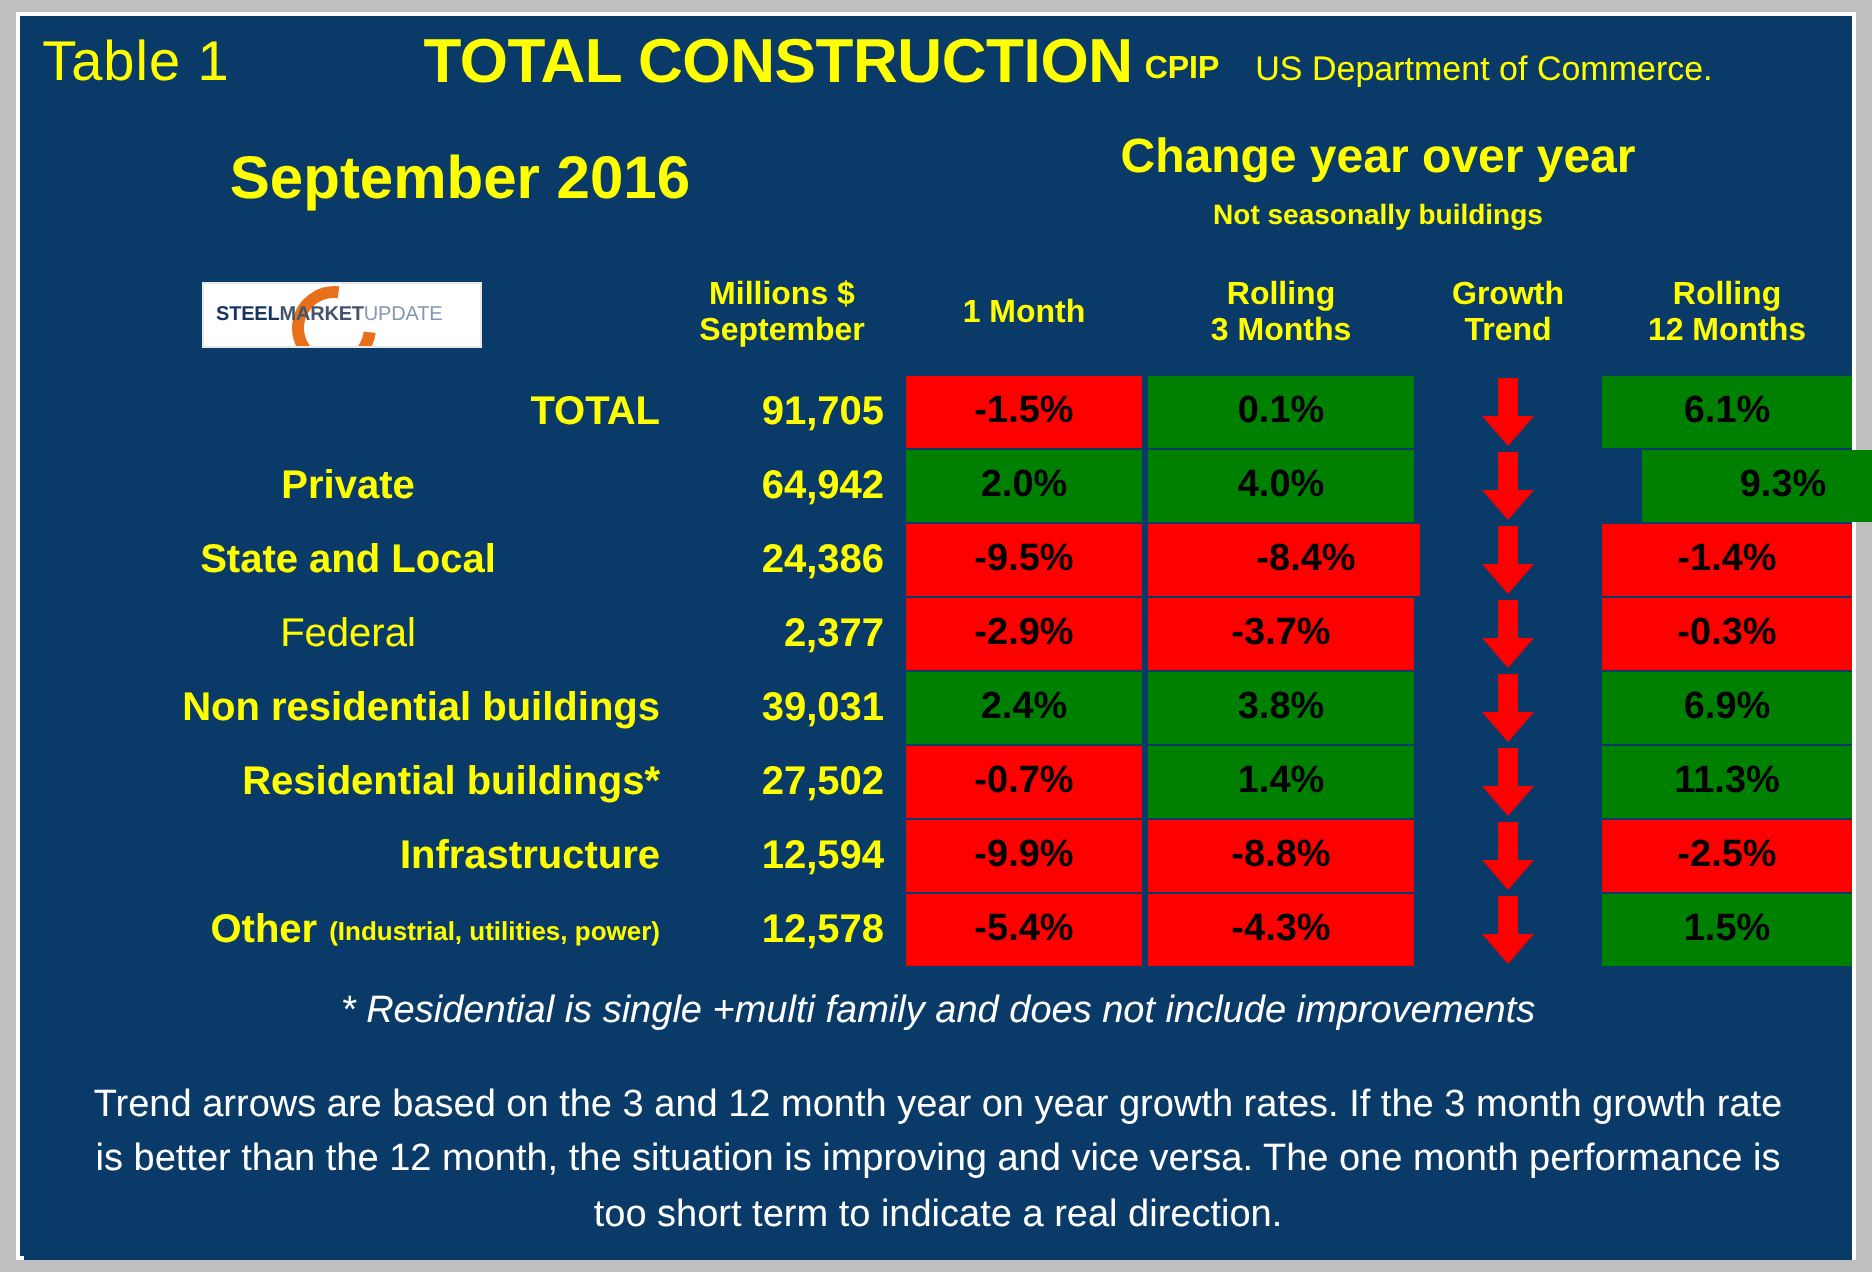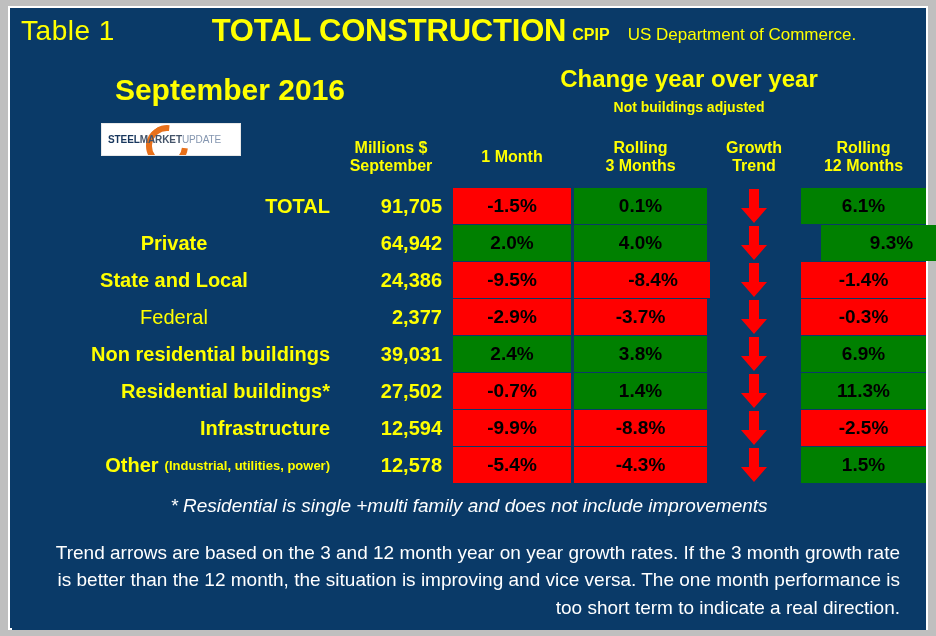--- a/index.html
+++ b/index.html
@@ -64,21 +64,21 @@
 
   
   .hcell{
     top:122px;height:54px;
     flex-direction:column;justify-content:center;
     font-size:16px;font-weight:bold;line-height:1.12;
   }
   .hcell span{display:block;}
 
   
-  #logo-cell{left:2px;top:104px;width:318px;height:54px;text-align:right;}
+  #logo-cell{left:2px;top:122px;width:318px;height:54px;text-align:right;}
   .logo{
     width:140px;height:33px;background:#ffffff;
     position:relative;display:flex;align-items:center;
     overflow:hidden;border:1px solid #e8e8e8;box-sizing:border-box;
   }
   .logo .swoosh{
     position:absolute;left:44px;top:1px;width:30px;height:30px;
     border:6px solid #e8701a;border-radius:50%;
     border-right-color:transparent;
     transform:rotate(-38deg);
@@ -110,42 +110,42 @@
 
   
   #foot1{
     left:2px;top:476px;width:914px;height:44px;
     color:#ffffff;font-size:19px;font-style:italic;font-weight:500;
   }
   #foot2{
     left:2px;top:522px;width:914px;height:100px;
     color:#ffffff;font-size:19px;line-height:1.45;
     flex-direction:column;justify-content:center;
-    white-space:normal;text-align:right;padding:0 26px;
+    white-space:normal;text-align:center;padding:0 26px;
   }
 </style>
 </head>
 <body>
 
 <div id="frame">
   <div id="sheet">
 
     <div class="cell" id="t-table1">Table 1</div>
 
     <div class="cell" id="t-main">
       <span class="big">TOTAL CONSTRUCTION</span>
       <span class="cpip">CPIP</span>
       <span class="dept">US Department of Commerce.</span>
     </div>
 
     <div class="cell" id="b-month">September 2016</div>
 
     <div class="cell" id="b-change">
       <span class="l1">Change year over year</span>
-      <span class="l2">Not buildings adjusted</span>
+      <span class="l2">Not seasonally buildings</span>
     </div>
 
     <div class="cell" id="logo-cell">
       <div class="logo">
         <span class="swoosh"></span>
         <span class="txt">
           <span class="w1">STEEL</span><span class="w2">MARKET</span><span class="w3">UPDATE</span>
         </span>
       </div>
     </div>

